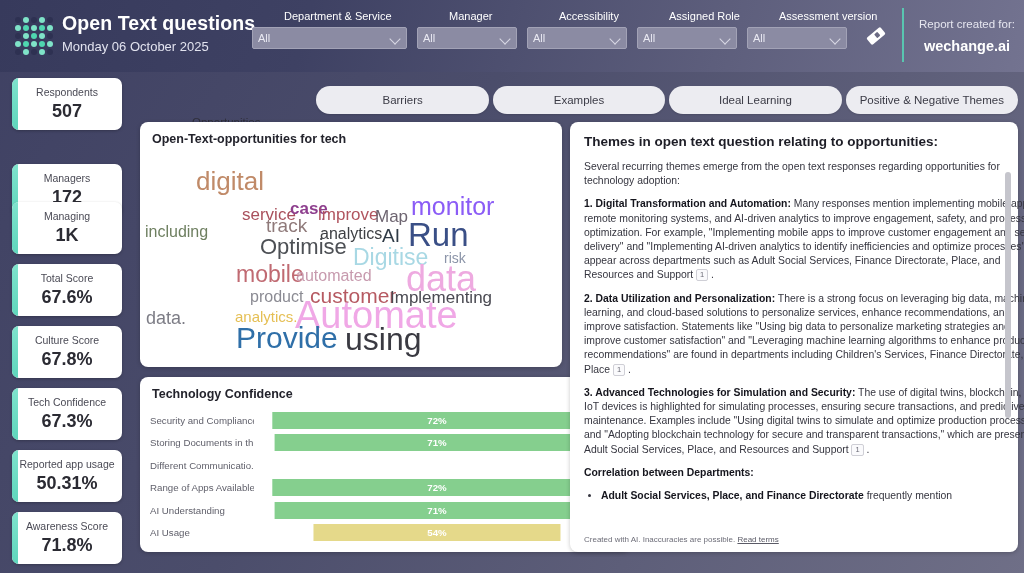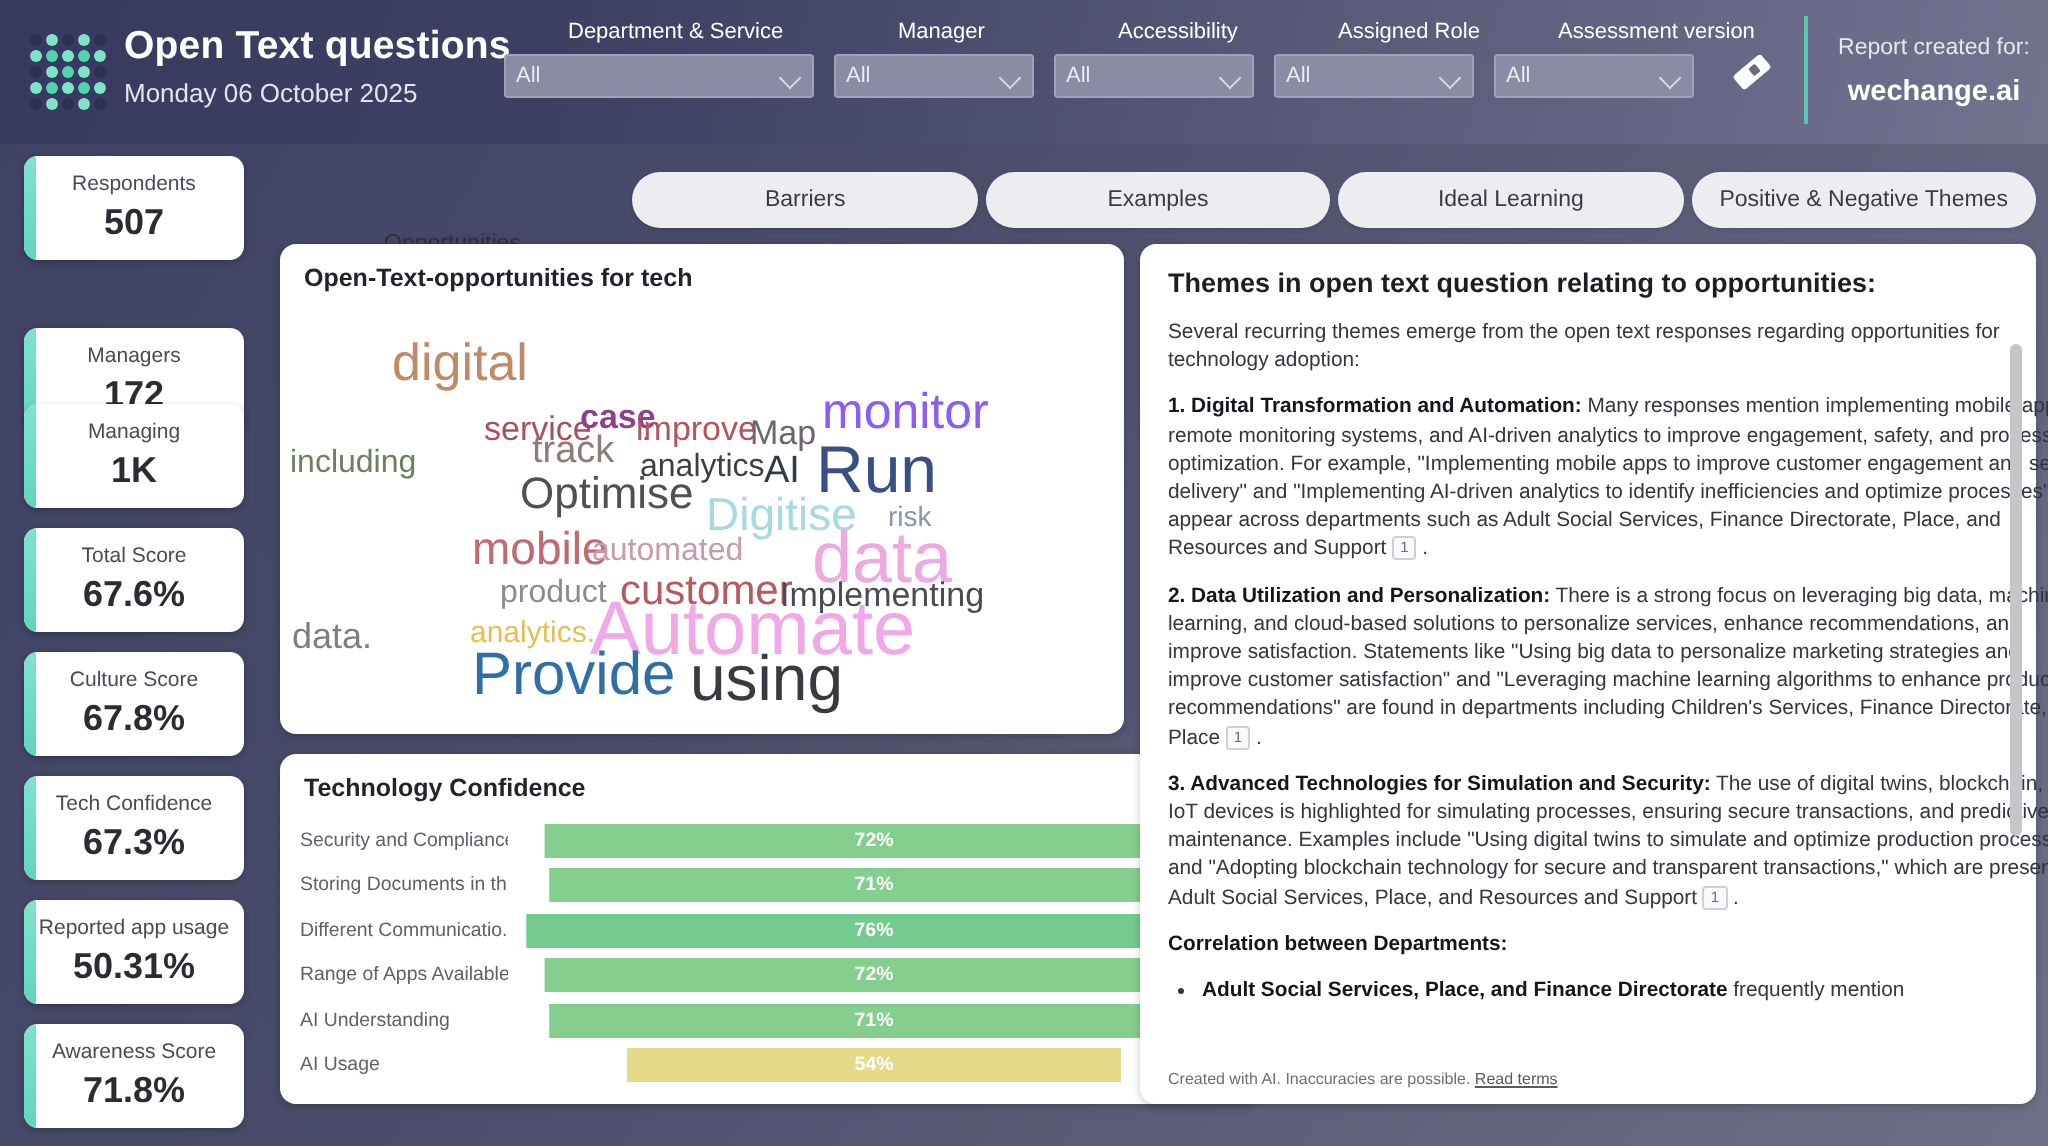--- a/index.html
+++ b/index.html
@@ -332,23 +332,20 @@
             </div>
           </div>
           <div class="bar-row">
             <div class="bar-label">Storing Documents in th...</div>
             <div class="bar-track">
               <div class="bar-fill" style="width: 88.75%; background: rgb(133, 207, 142);">71%</div>
             </div>
           </div>
           <div class="bar-row">
             <div class="bar-label">Different Communicatio...</div>
-            <div class="bar-track">
-              <div class="bar-fill" style="width: 95%; background: rgb(116, 203, 141);">76%</div>
-            </div>
           </div>
           <div class="bar-row">
             <div class="bar-label">Range of Apps Available</div>
             <div class="bar-track">
               <div class="bar-fill" style="width: 90%; background: rgb(133, 207, 142);">72%</div>
             </div>
           </div>
           <div class="bar-row">
             <div class="bar-label">AI Understanding</div>
             <div class="bar-track">

